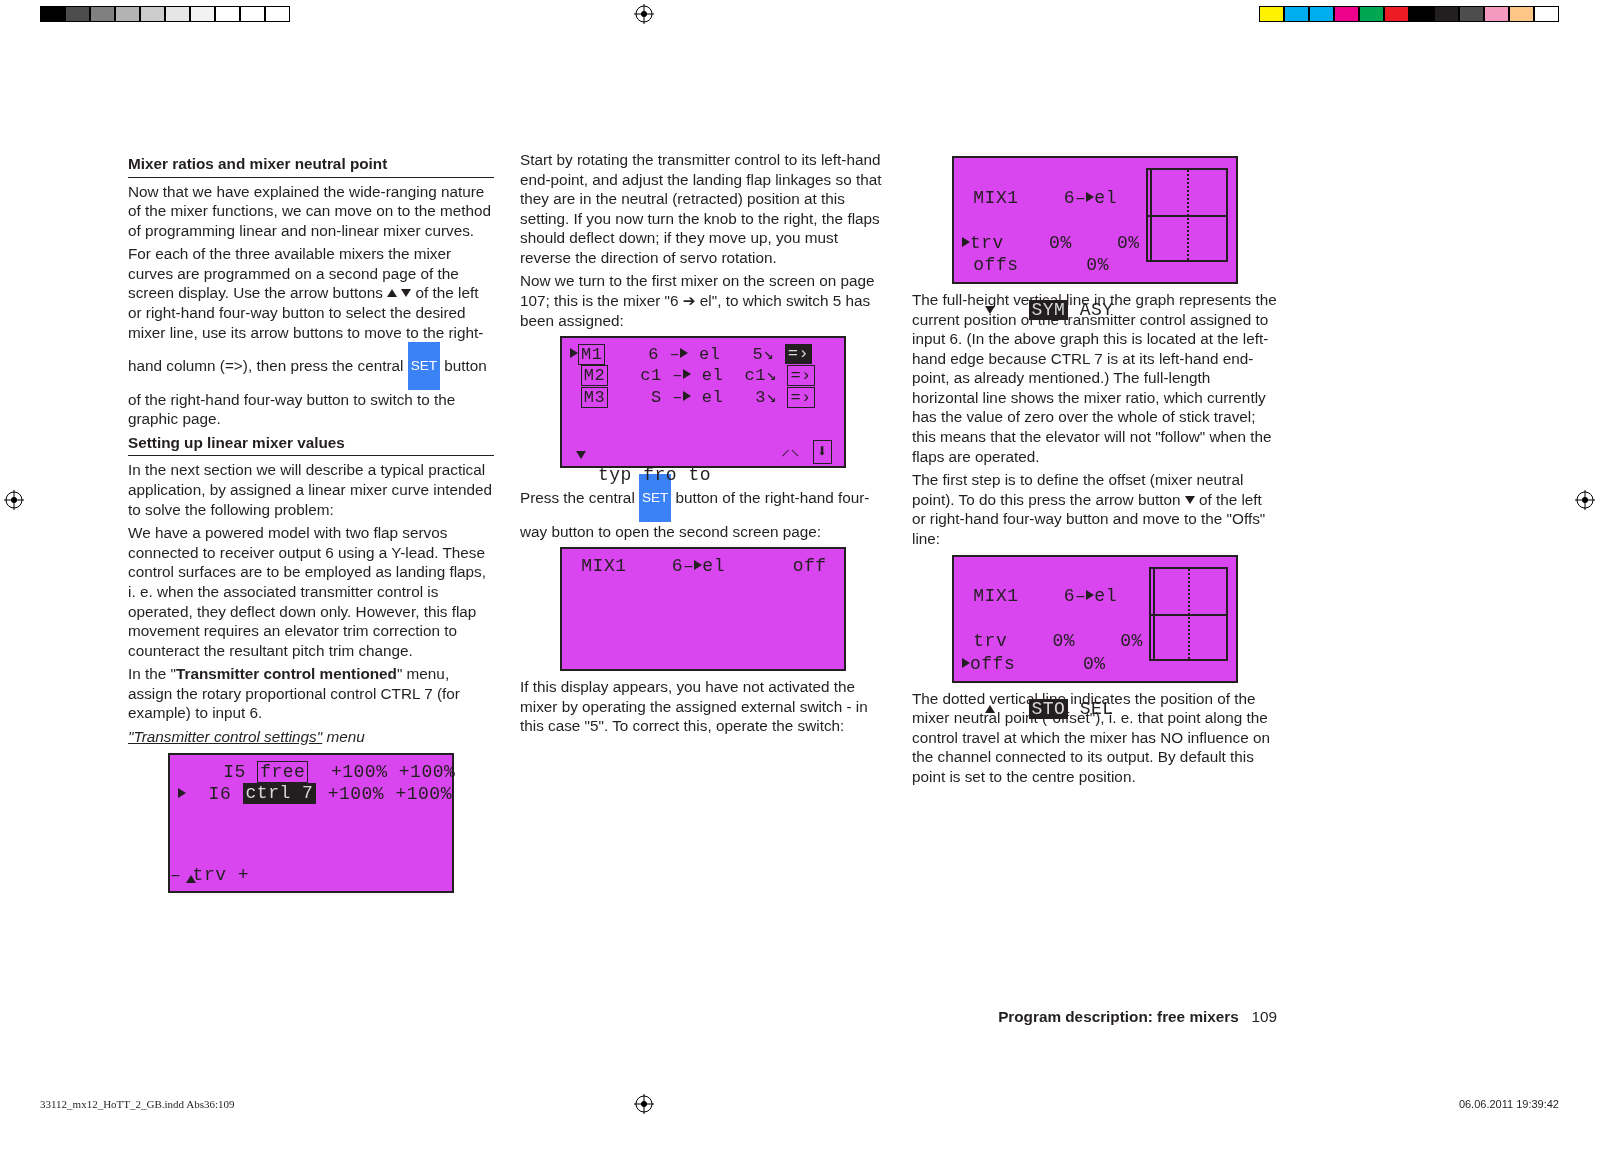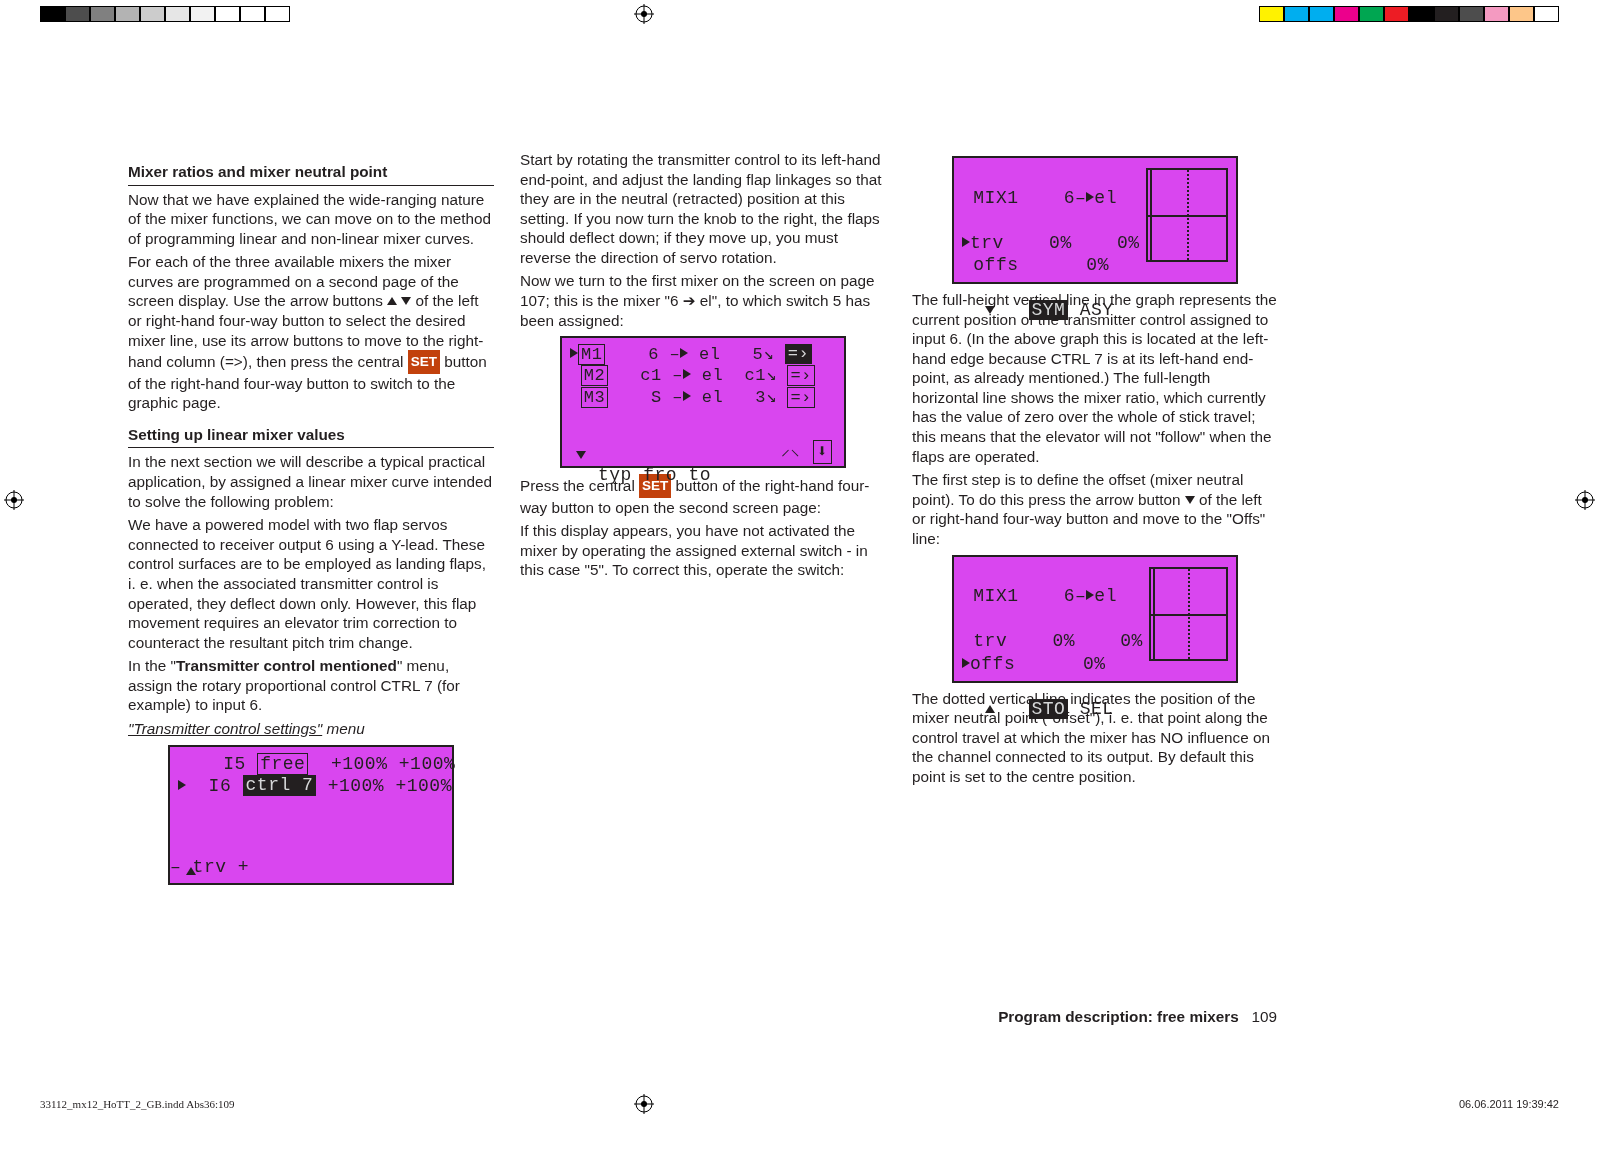--- a/index.html
+++ b/index.html
@@ -24,31 +24,31 @@
   .col {
     width: 366px;
     font-size: 15.3px;
     line-height: 1.28;
   }
   .col p { margin: 0 0 4px 0; }
   .section-head {
     font-weight: bold;
     border-bottom: 1px solid #231f20;
     padding-bottom: 3px;
-    margin: 12px 0 4px 0;
+    margin: 4px 0 4px 0;
   }
   .bold { font-weight: bold; }
   .ital { font-style: italic; }
   .setbtn {
     display: inline-block;
-    background: #c2410c;
+    background: #3b82f6;
     color: #fff;
-    font-weight: bold;
+    font-weight: normal;
     font-size: 13.5px;
-    padding: 4px 3px;
+    padding: 16px 3px;
     line-height: 1.15;
     vertical-align: 1px;
   }
   .screen {
     background: #d946ef;
     border: 2px solid #231f20;
     width: 286px;
     margin: 6px auto 6px auto;
     padding: 6px 8px 4px 8px;
     font-family: "Courier New", monospace;
@@ -258,20 +258,23 @@
         <span style="position:absolute;left:36px">typ  fro   to</span>
         <span style="position:absolute;right:44px;bottom:3px">⸝⸜</span>
         <span style="position:absolute;right:12px;bottom:0px;border:1px solid #231f20;padding:0 3px">⬇</span>
       </div>
     </div>
 
     <p>
       <span>Press the central </span><span class="setbtn">SET</span><span> button of the right-hand four-way button to open the second screen page:</span>
     </p>
 
+    <div class="screen screen-tall">
+      <div class="line"> <span>MIX1    6–</span><span class="tri tri-right"></span><span>el</span>      <span>off</span></div>
+    </div>
 
     <p>If this display appears, you have not activated the mixer by operating the assigned external switch - in this case "5". To correct this, operate the switch:</p>
   </div>
 
   <div class="col">
 
     <div class="screen graph-screen" style="height:128px">
       <div class="graph-left">
  <span>MIX1    6–</span><span class="tri tri-right"></span><span>el</span>
 

